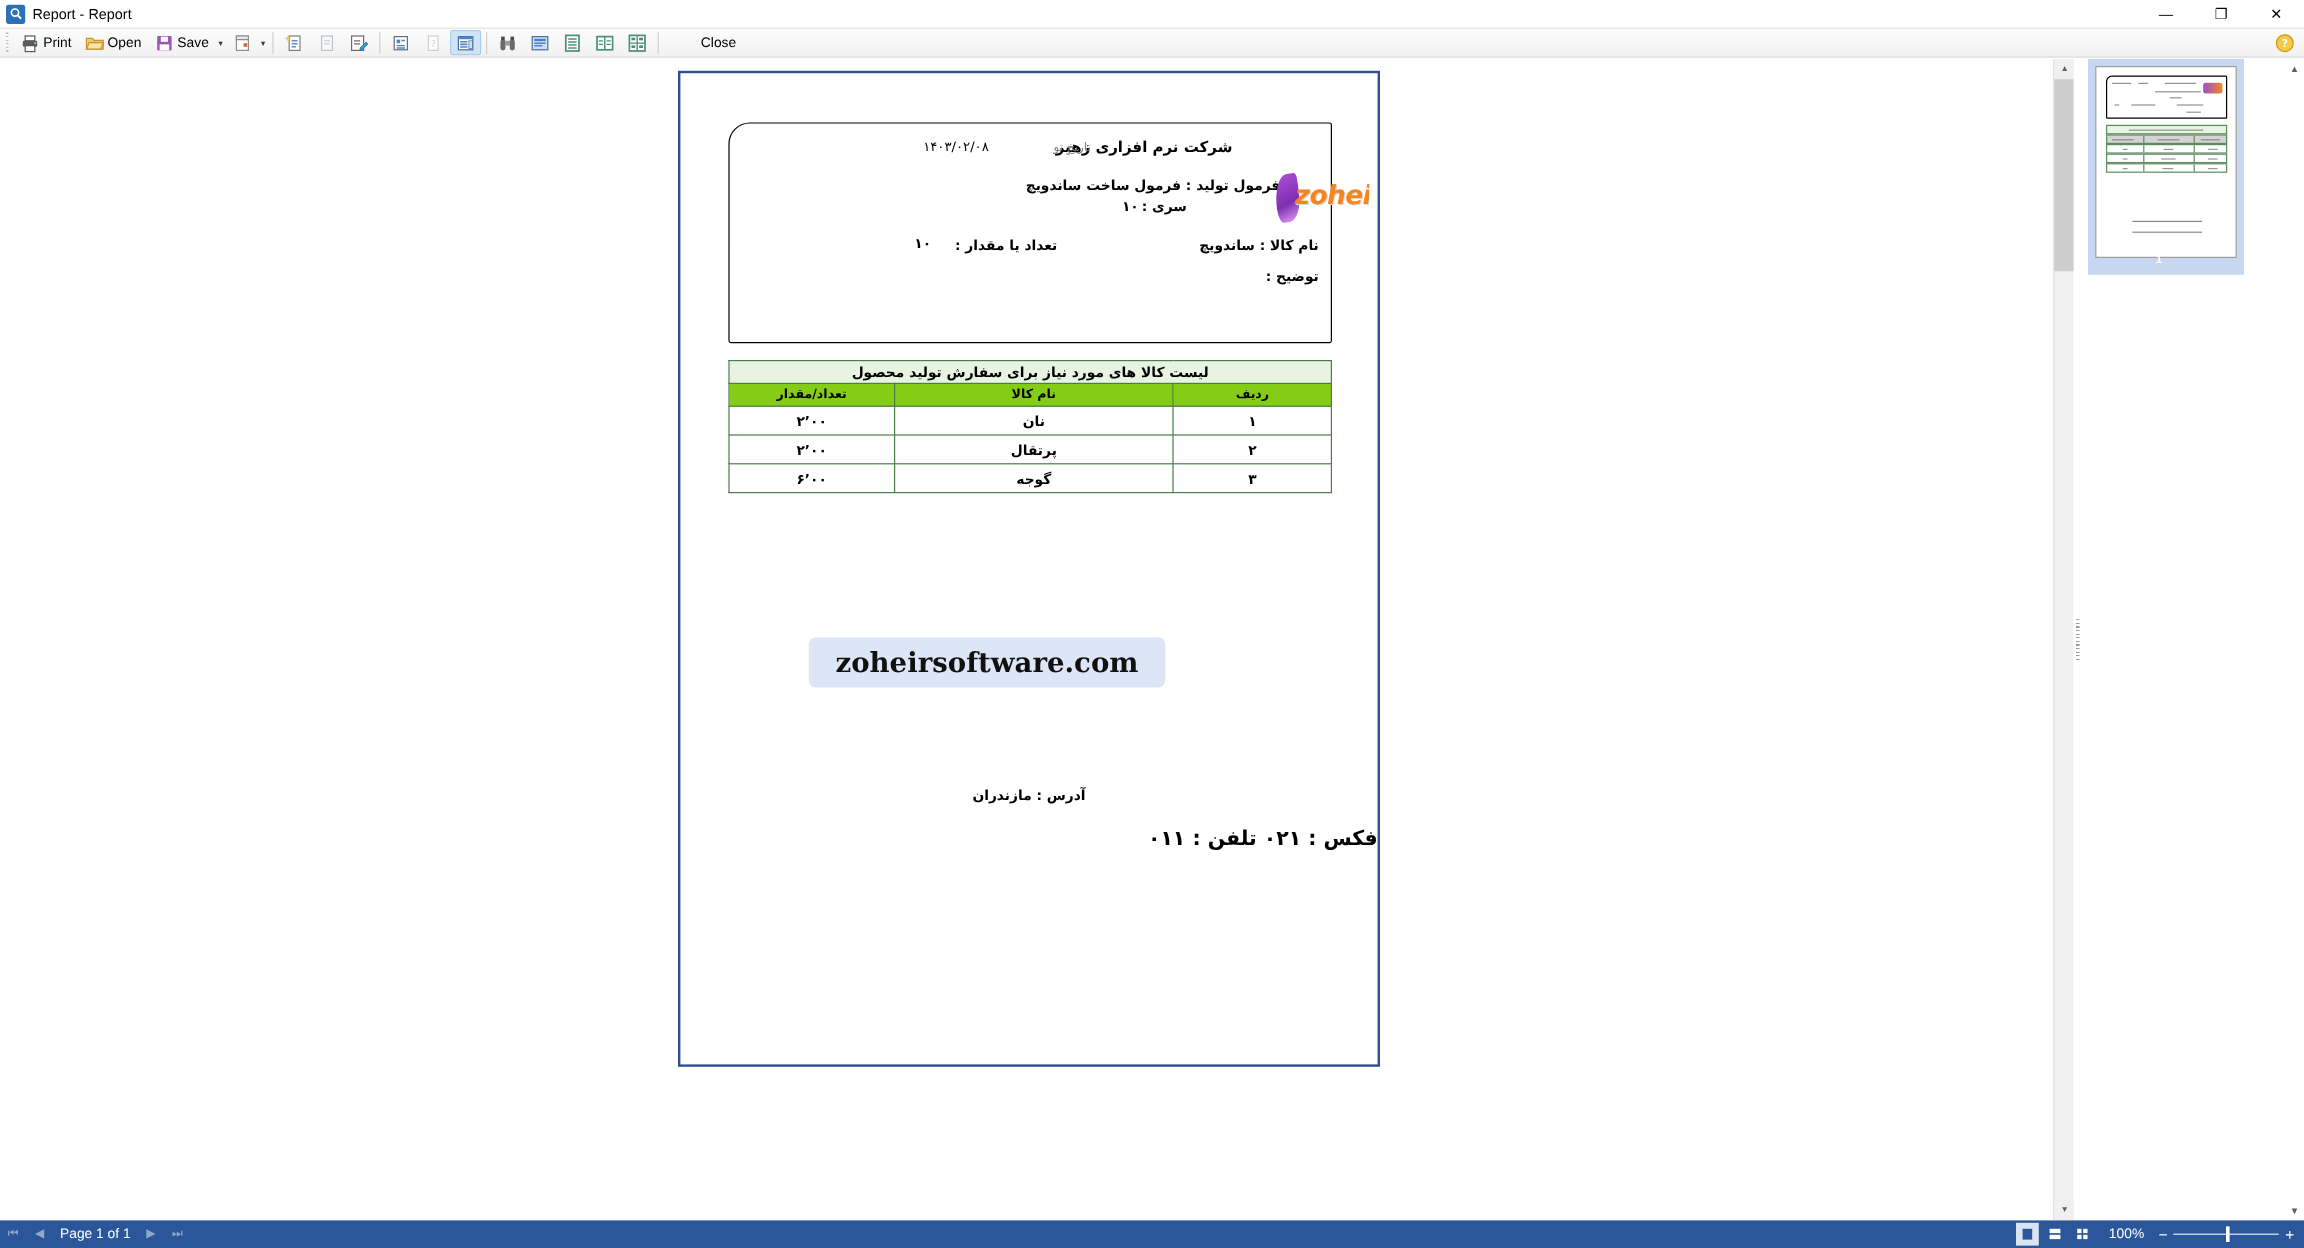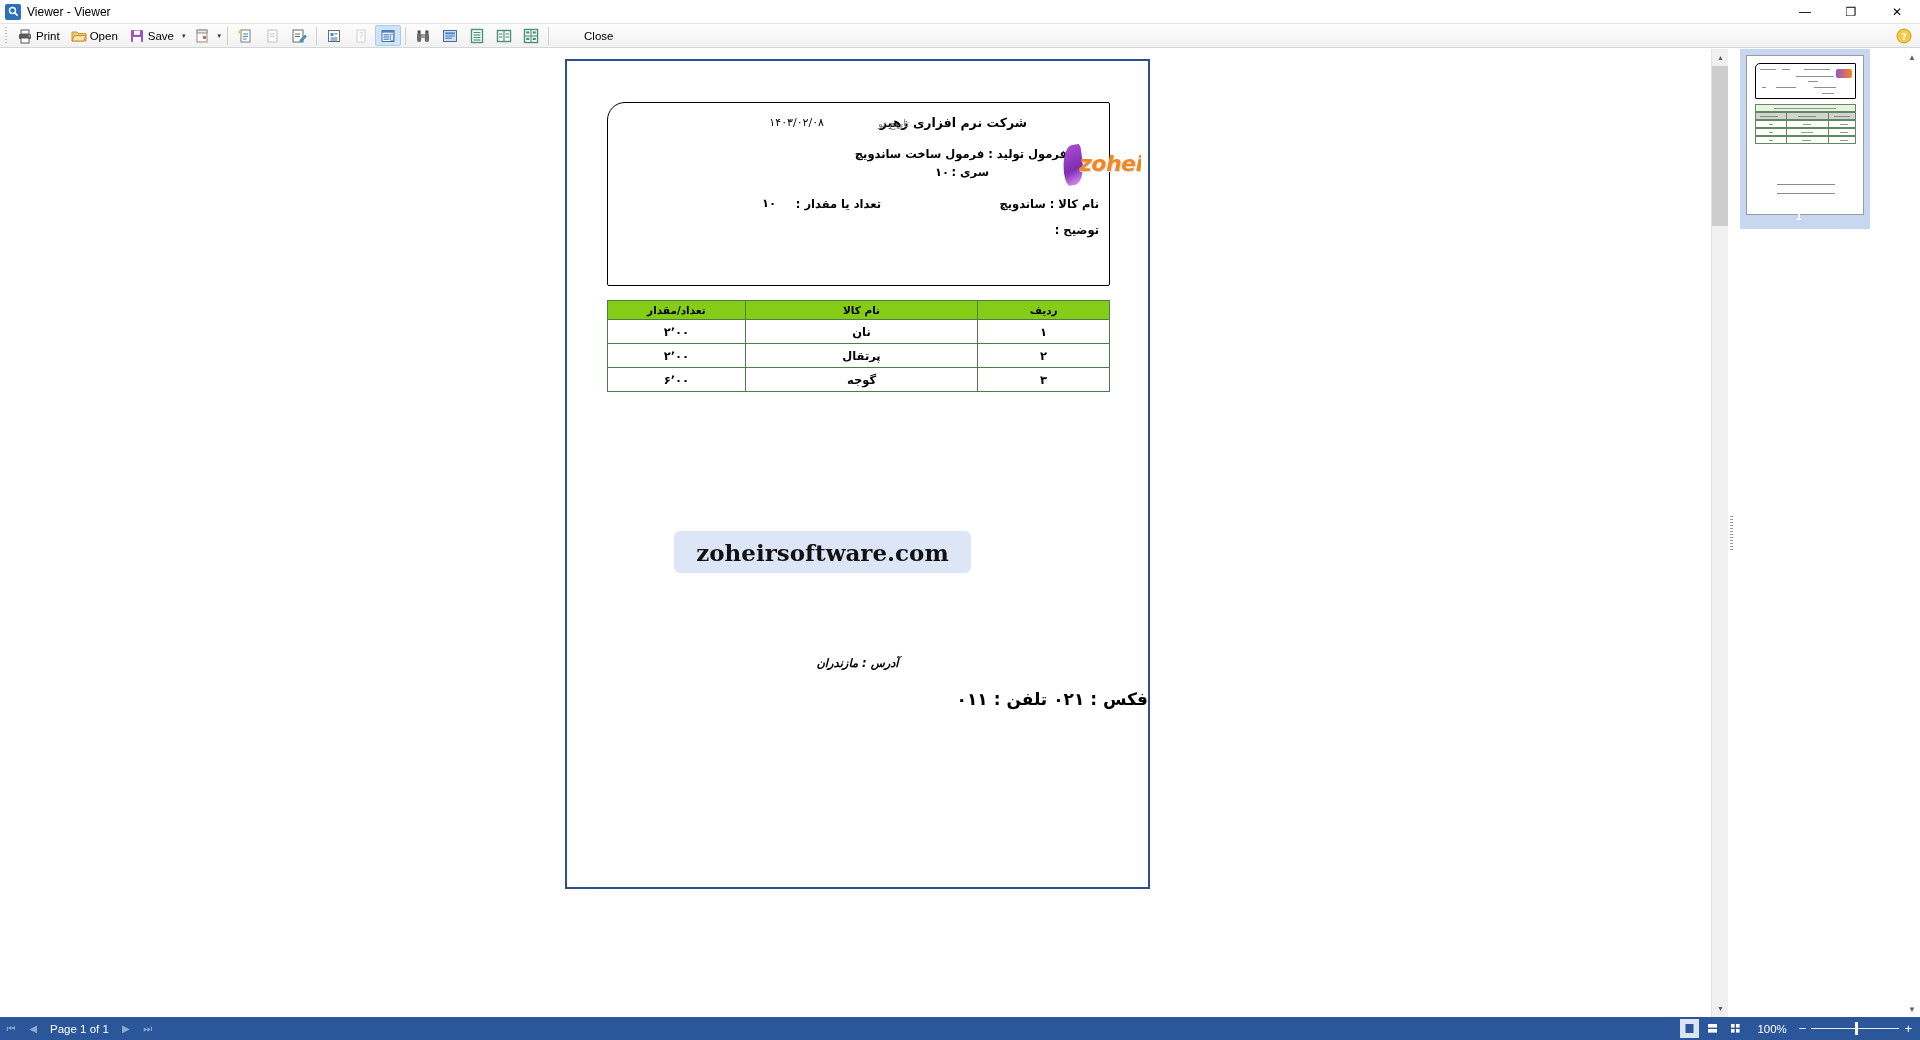--- a/index.html
+++ b/index.html
@@ -154,21 +154,21 @@
     background: #dde6f7; border-radius: 6px;
     display: flex; align-items: center; justify-content: center;
   }
   .wm span {
     font-family: "DejaVu Serif", "Liberation Serif", serif;
     font-weight: bold; font-size: 23px; color: #111;
   }
 
   .foot1 {
     position: absolute; width: 100%; top: 595px; text-align: center;
-    font-family: "DejaVu Sans", sans-serif; font-size: 11.5px; font-weight: bold; direction: rtl; font-style: italic;
+    font-family: "DejaVu Sans", sans-serif; font-size: 11.5px; font-weight: bold; direction: rtl;
   }
   .foot2 {
     position: absolute; width: 100%; top: 628px; text-align: right;
     font-family: "DejaVu Sans", sans-serif; font-size: 17px; font-weight: bold; direction: rtl;
   }
 
   
   .vscroll {
     position: absolute; right: 0; top: 0; width: 17px; height: 968px;
     background: #f0f0f0; border-left: 1px solid #e0e0e0;
@@ -253,21 +253,21 @@
 </head>
 <body>
 
 <div class="titlebar">
   <div class="app-icon">
     <svg width="11" height="11" viewBox="0 0 11 11" aria-hidden="true">
       <circle cx="4.5" cy="4.5" r="3" fill="none" stroke="#fff" stroke-width="1.4"></circle>
       <line x1="6.6" y1="6.6" x2="9.6" y2="9.6" stroke="#fff" stroke-width="1.6"></line>
     </svg>
   </div>
-  <div class="title-text">Viewer - Viewer</div>
+  <div class="title-text">Report - Report</div>
   <div class="win-buttons">
     <div class="win-btn">—</div>
     <div class="win-btn">❐</div>
     <div class="win-btn close">✕</div>
   </div>
 </div>
 
 <div class="toolbar">
   <div class="tb-grip"></div>
 
@@ -482,20 +482,23 @@
         <div class="rep-line rtl descline">توضیح :</div>
 
         <div class="logo">
           <div class="logo-flame"></div>
           <div class="logo-text">zoheirs</div>
         </div>
       </div>
 
       <table class="tbl">
         <tbody>
+          <tr class="title-row">
+            <td colspan="3">لیست کالا های مورد نیاز برای سفارش تولید محصول</td>
+          </tr>
           <tr class="head-row">
             <td class="col-radif">ردیف</td>
             <td class="col-name">نام کالا</td>
             <td class="col-qty">تعداد/مقدار</td>
           </tr>
           <tr class="data-row">
             <td>۱</td>
             <td>نان</td>
             <td>۲٬۰۰</td>
           </tr>

